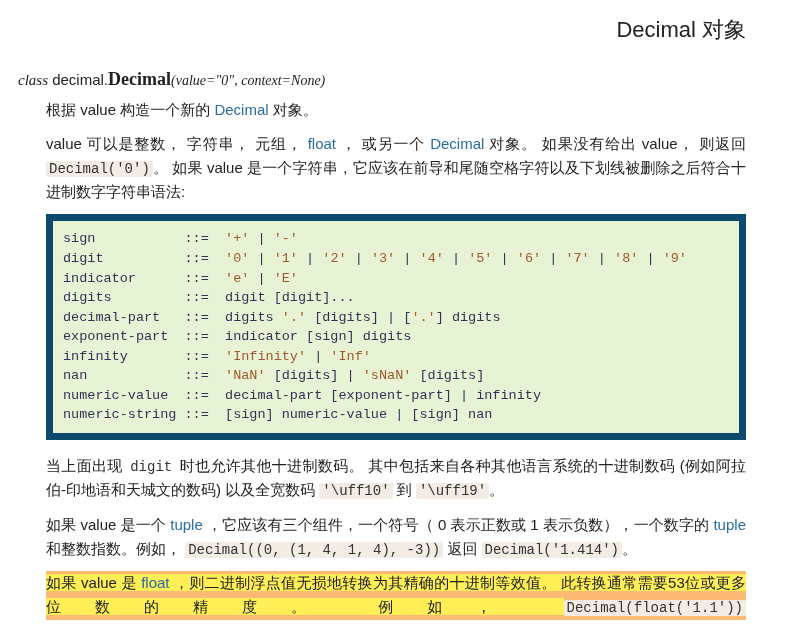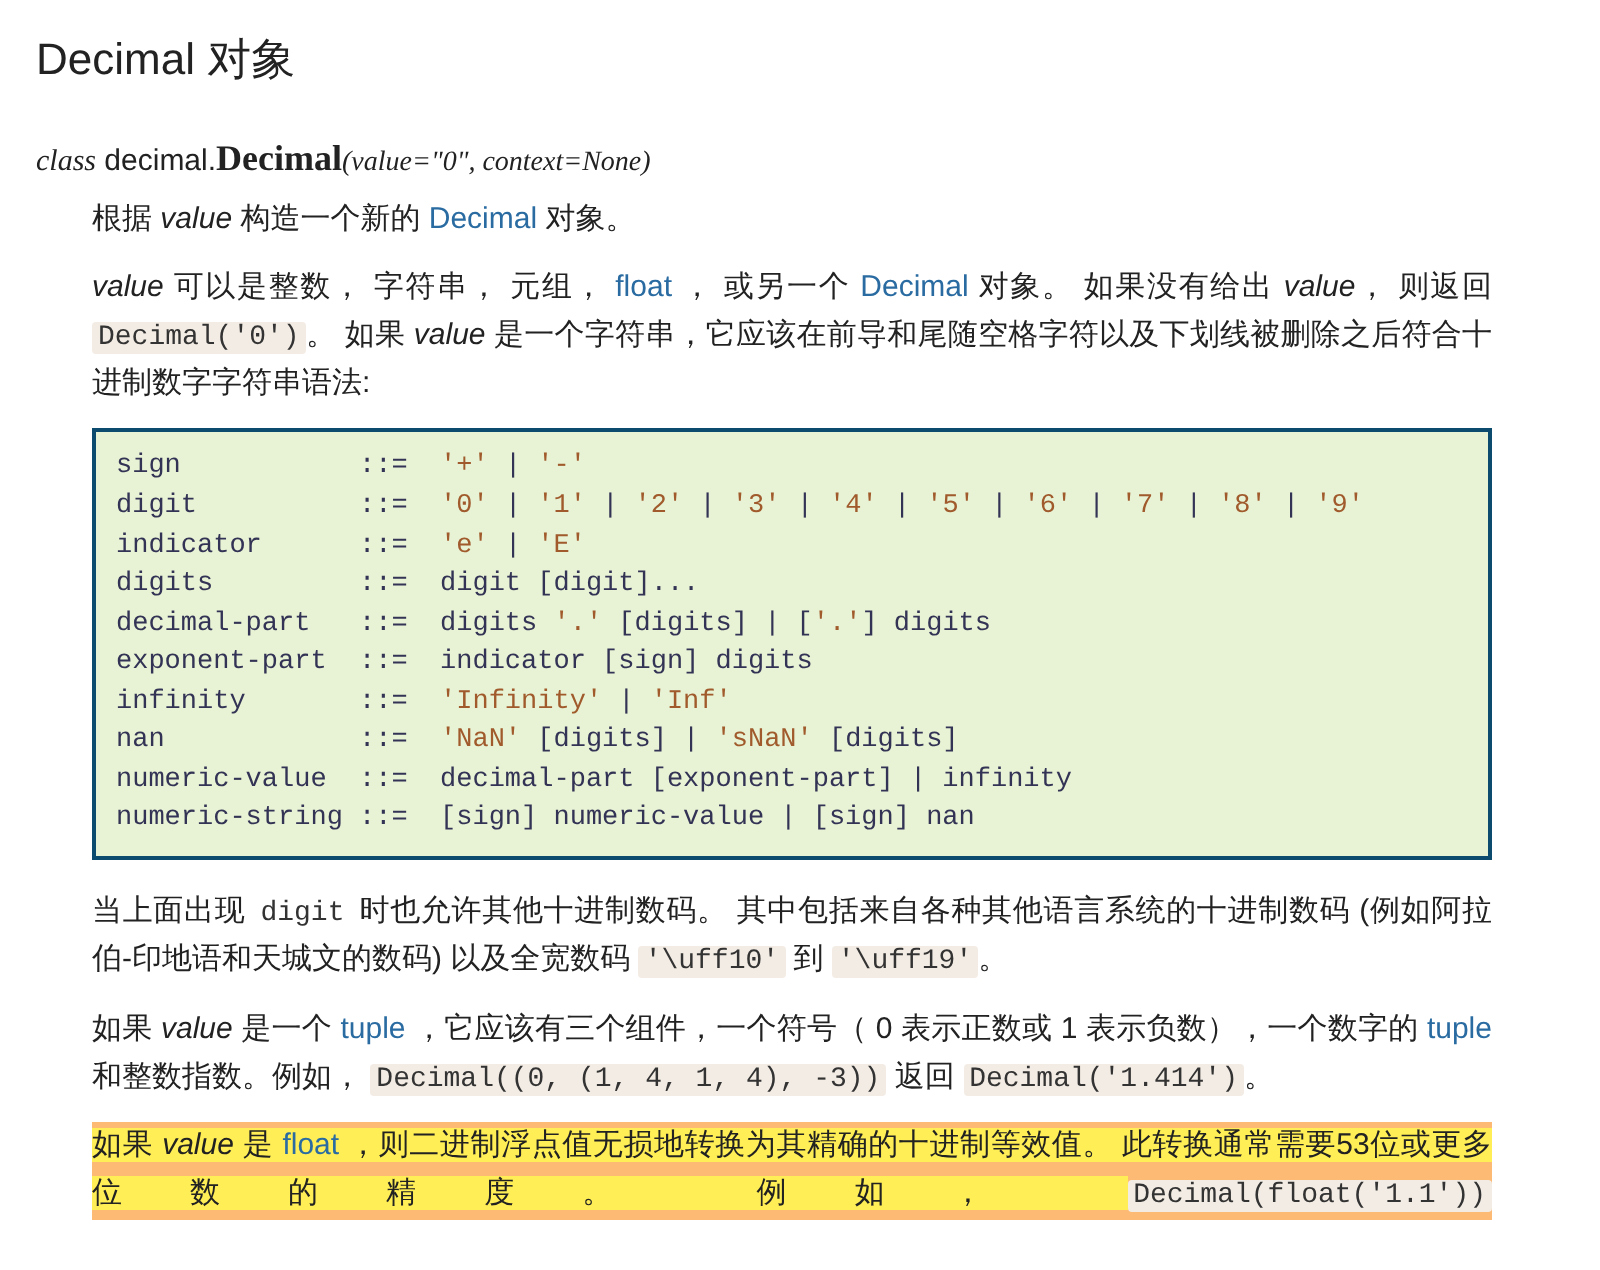--- a/index.html
+++ b/index.html
@@ -10,44 +10,45 @@
     line-height: 1.6;
     color: #222;
     width: 764px;
     box-sizing: border-box;
   }
   h2 {
     font-weight: 500;
     font-size: 22px;
     margin: 0 0 18px 0;
     color: #222;
+    text-align: right;
   }
   .class-sig {
     font-size: 15px;
     margin-bottom: 4px;
   }
   .kw-class { font-style: italic; font-family: Georgia, serif; }
   .module   { font-family: Liberation Sans, sans-serif; font-size: 15px; color:#222; }
   .clsname  { font-family: Georgia, serif; font-weight: bold; font-size: 18px; }
   .sig-params { font-style: italic; font-family: Georgia, serif; font-size:14px;}
   .block { margin-left: 28px; }
   p { margin: 0 0 10px 0; text-align: justify; }
-  .ital { font-style: italic; }
+  .ital { }
   a.link { color: #2a6ca2; text-decoration: none; }
   code.mono, span.mono {
     font-family: "Courier New", monospace;
     background: #f3ece4;
     padding: 0 3px;
     font-size: 14px;
     border-radius: 2px;
     color:#333;
   }
   .grammar {
     background: #e7f3d4;
-    border: 2px solid #0c4a6e;
+    border: 7px solid #0c4a6e;
     padding: 8px 10px;
     font-family: "Courier New", monospace;
     font-size: 13.5px;
     line-height: 1.45;
     white-space: pre;
     color:#335;
     margin: 6px 0 14px 0;
   }
   .gstr { color: #a05a2c; }
   .hl {

